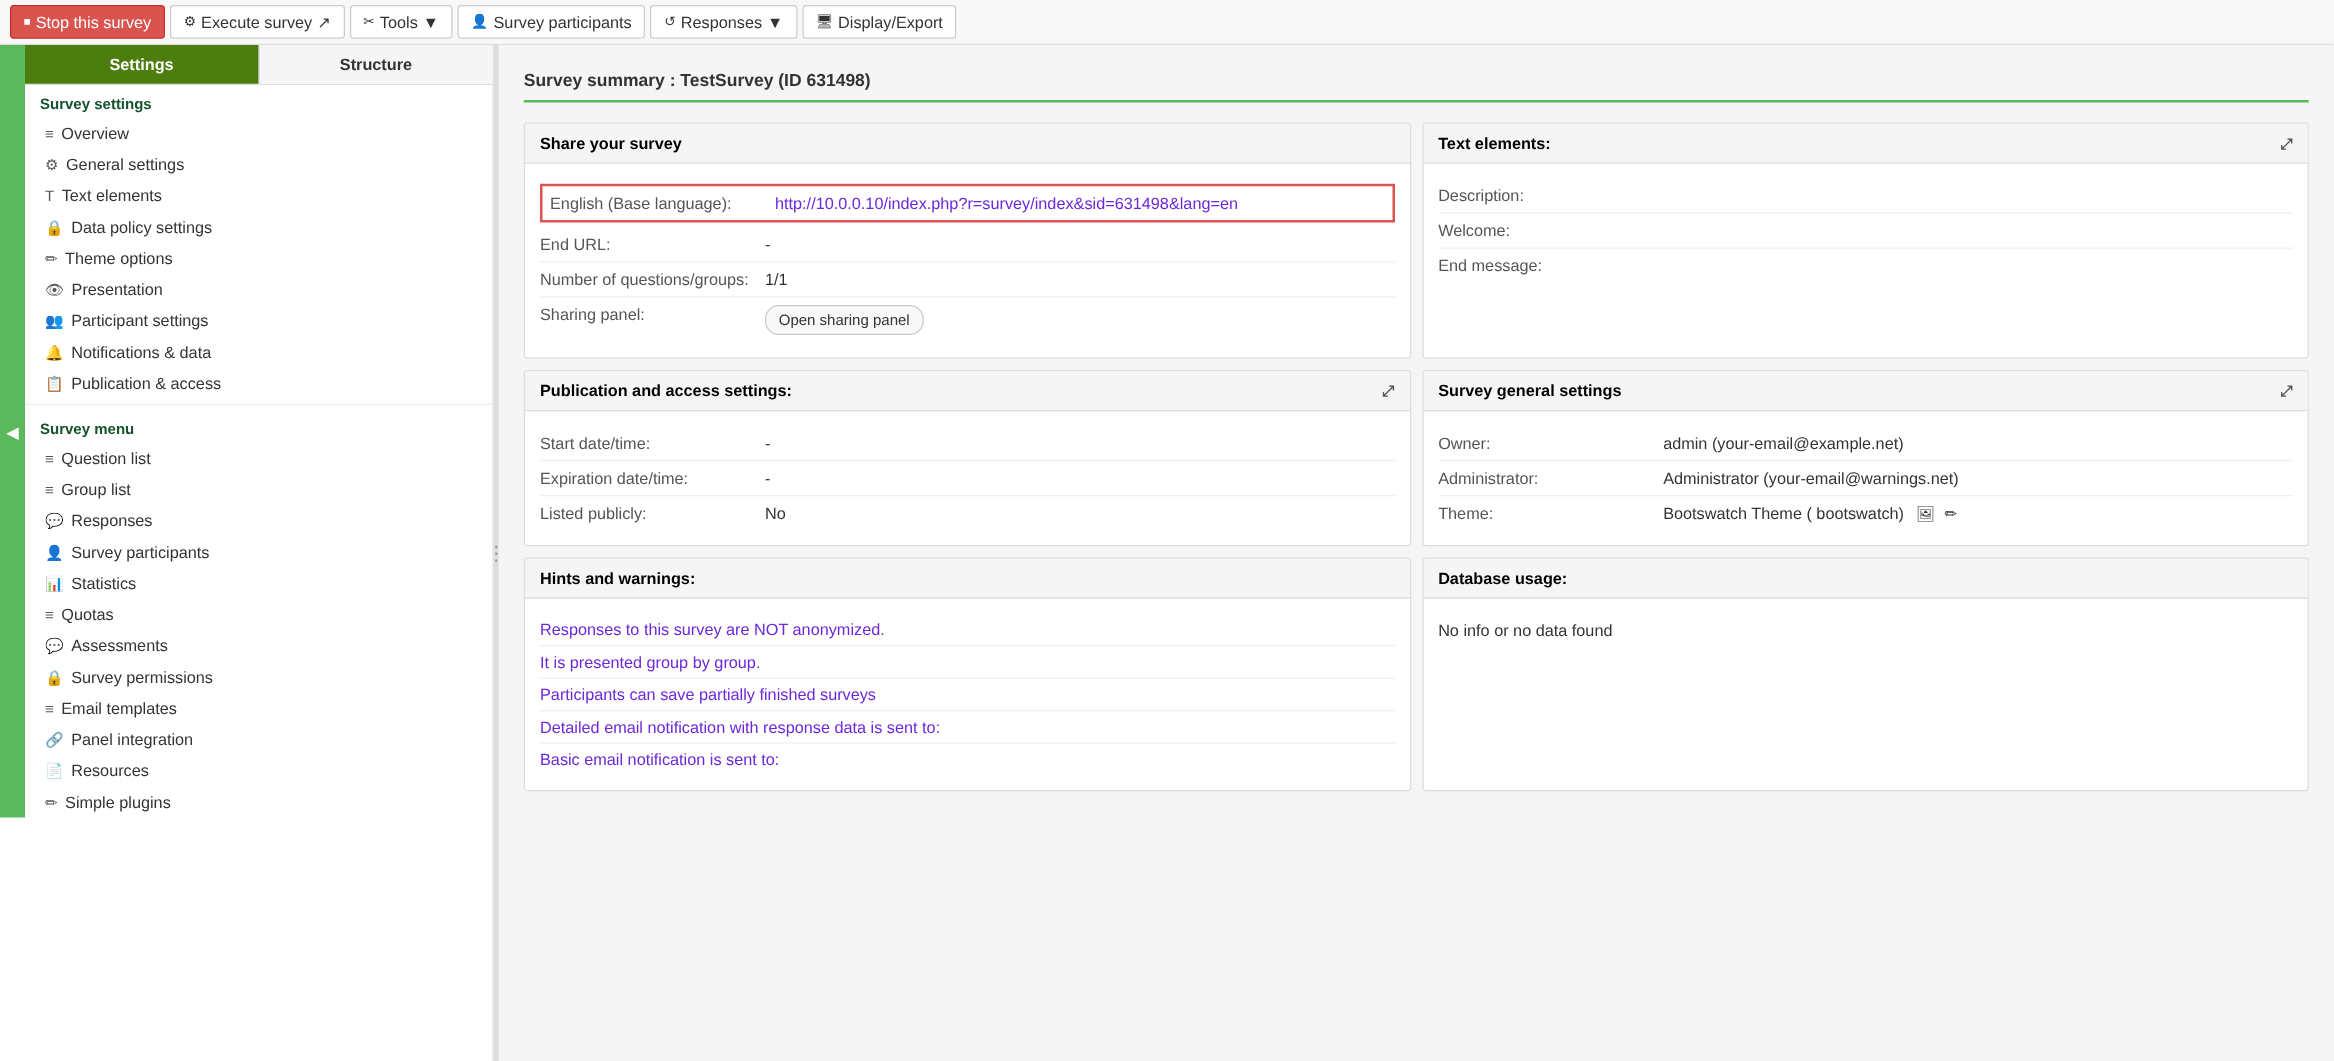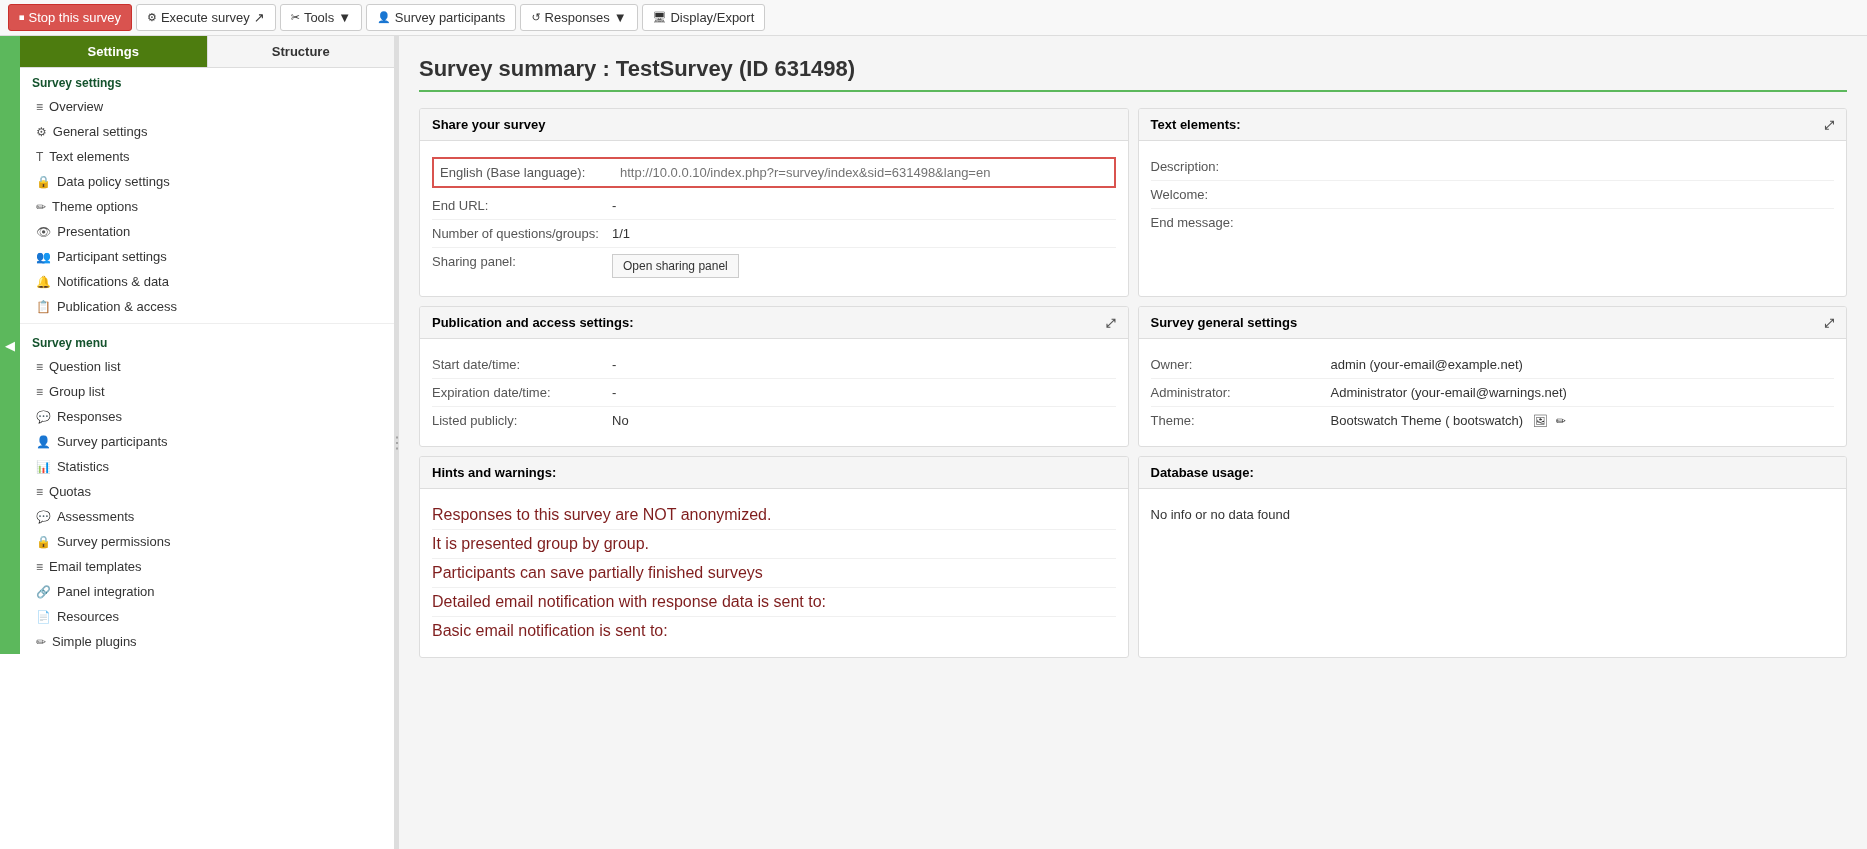--- a/index.html
+++ b/index.html
@@ -114,21 +114,21 @@
     }
 
     
     .main-content {
       flex: 1;
       overflow-y: auto;
       padding: 20px;
       background: #f5f5f5;
     }
     .page-title {
-      font-size: 22px;
+      font-size: 14px;
       font-weight: bold;
       color: #333;
       margin-bottom: 16px;
       border-bottom: 2px solid #5cb85c;
       padding-bottom: 8px;
     }
 
     .content-grid {
       display: grid;
       grid-template-columns: 1fr 1fr;
@@ -179,36 +179,36 @@
     .info-value.link { color: #337ab7; }
 
     .url-highlight {
       border: 2px solid #d9534f;
       padding: 6px;
       margin: 4px 0;
       display: flex;
       align-items: flex-end;
     }
     .url-highlight .info-label { color: #555; }
-    .url-highlight .info-value { color: #737373; word-break: break-all; }
+    .url-highlight .info-value { color: #6d28d9; word-break: break-all; }
 
     .btn-sm {
       padding: 4px 10px;
       border: 1px solid #ccc;
       background: #f8f8f8;
       cursor: pointer;
-      border-radius: 0;
+      border-radius: 11px;
       font-size: 12px;
       color: #333;
     }
 
     .hint-item {
       padding: 5px 0;
-      color: #7f1d1d;
-      font-size: 16px;
+      color: #6d28d9;
+      font-size: 13px;
       border-bottom: 1px solid #f0f0f0;
     }
     .hint-item:last-child { border-bottom: none; }
   </style>
 </head>
 <body>
 
 <div class="toolbar">
   <button class="toolbar-btn danger">
     <span class="icon">⏹</span>

